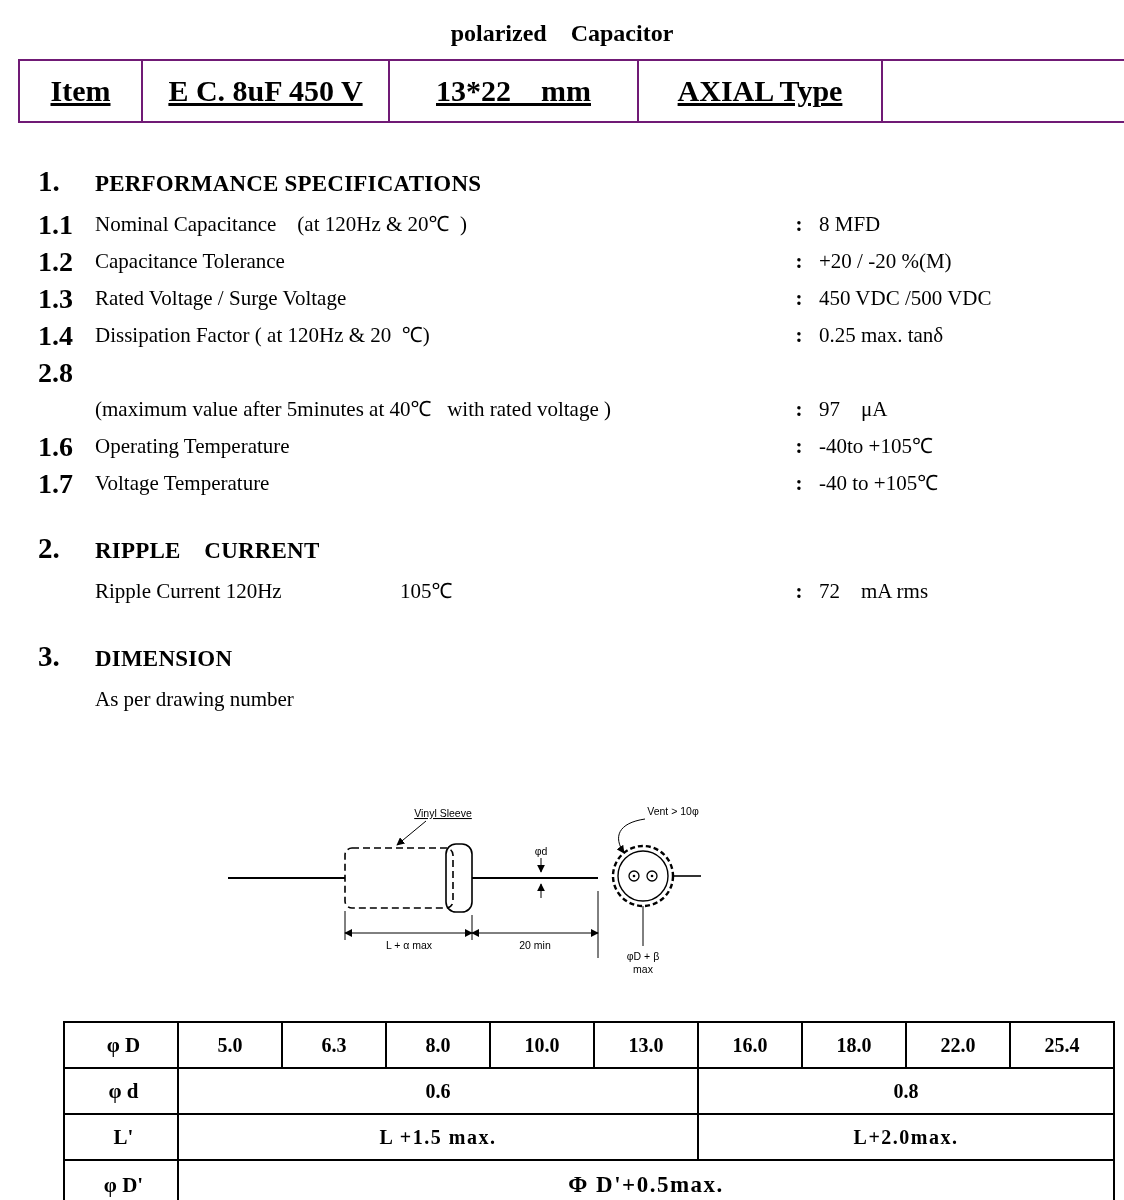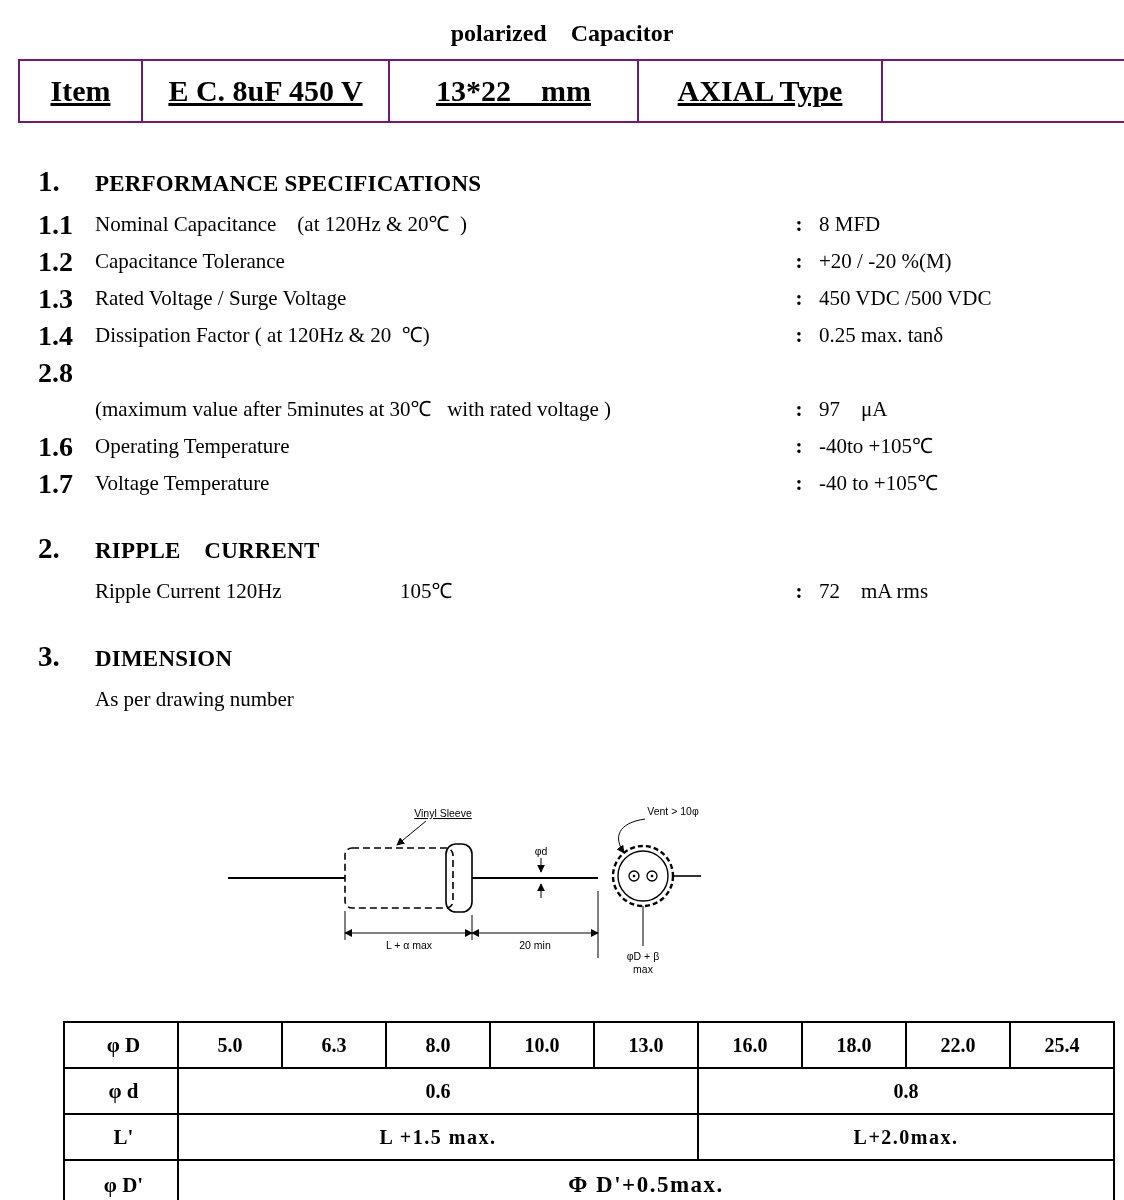--- a/index.html
+++ b/index.html
@@ -98,21 +98,21 @@
     <span class="spec-colon">:</span>
     <span class="spec-value">0.25 max. tanδ</span>
   </div>
   <div class="spec-row">
     <span class="spec-num">2.8</span>
     <span class="spec-colon"></span>
     <span class="spec-value"></span>
   </div>
   <div class="spec-row">
     <span class="spec-num"></span>
-    <span class="spec-label">(maximum value after 5minutes at 30℃   with rated voltage )</span>
+    <span class="spec-label">(maximum value after 5minutes at 40℃   with rated voltage )</span>
     <span class="spec-colon">:</span>
     <span class="spec-value">97    μA</span>
   </div>
   <div class="spec-row">
     <span class="spec-num">1.6</span>
     <span class="spec-label">Operating Temperature</span>
     <span class="spec-colon">:</span>
     <span class="spec-value">-40to +105℃</span>
   </div>
   <div class="spec-row">

